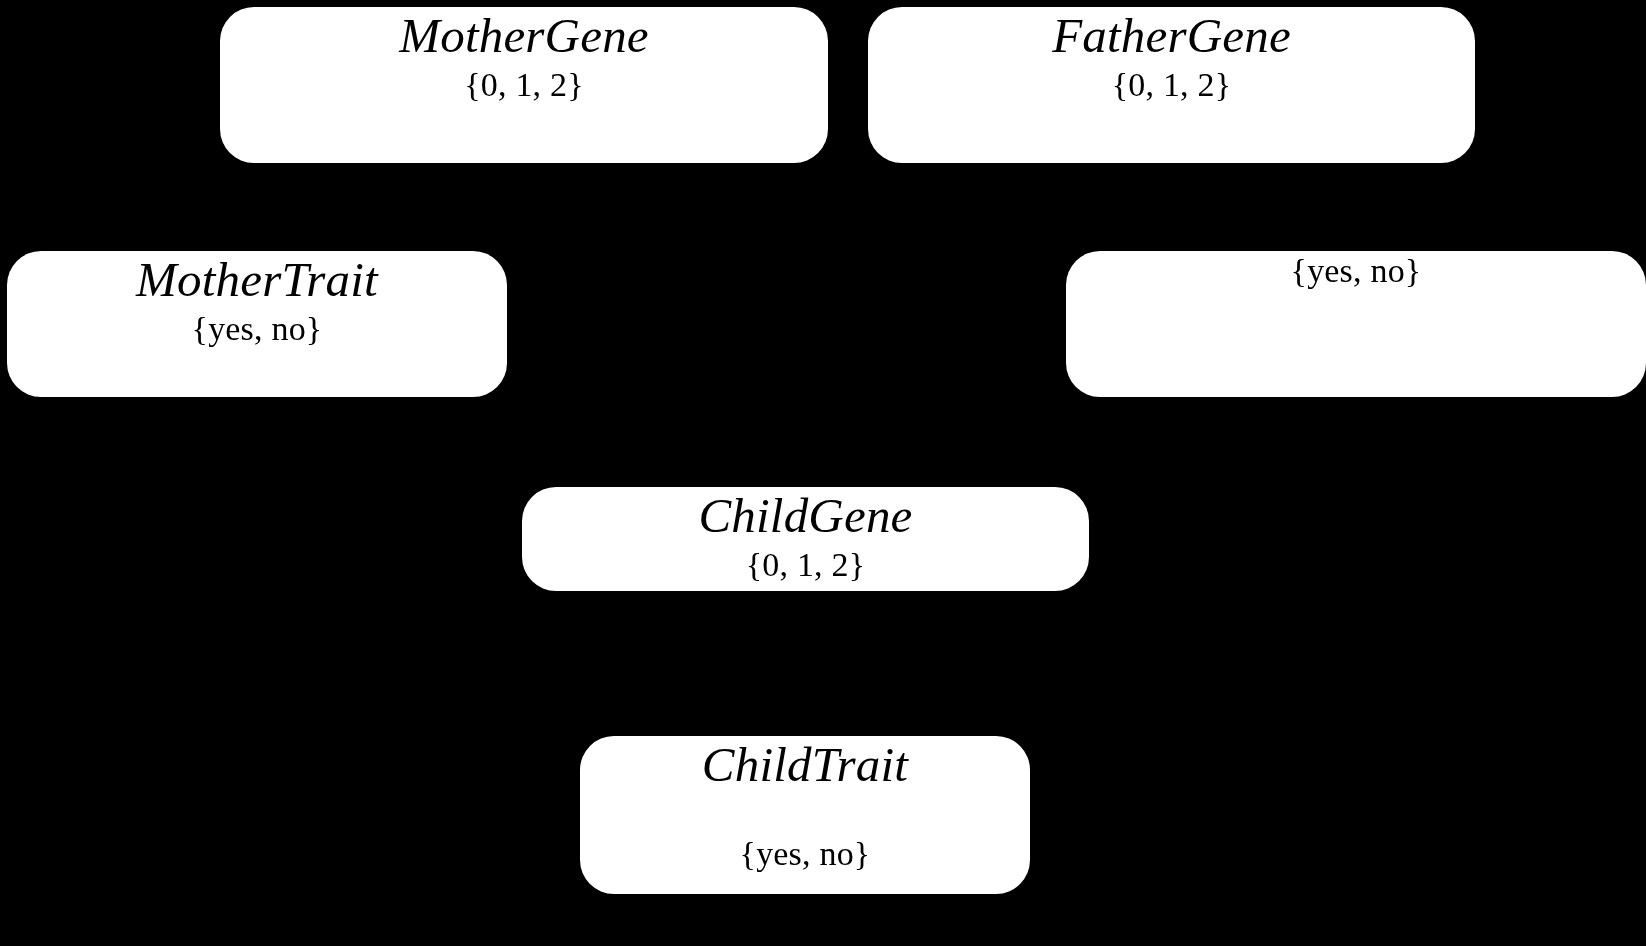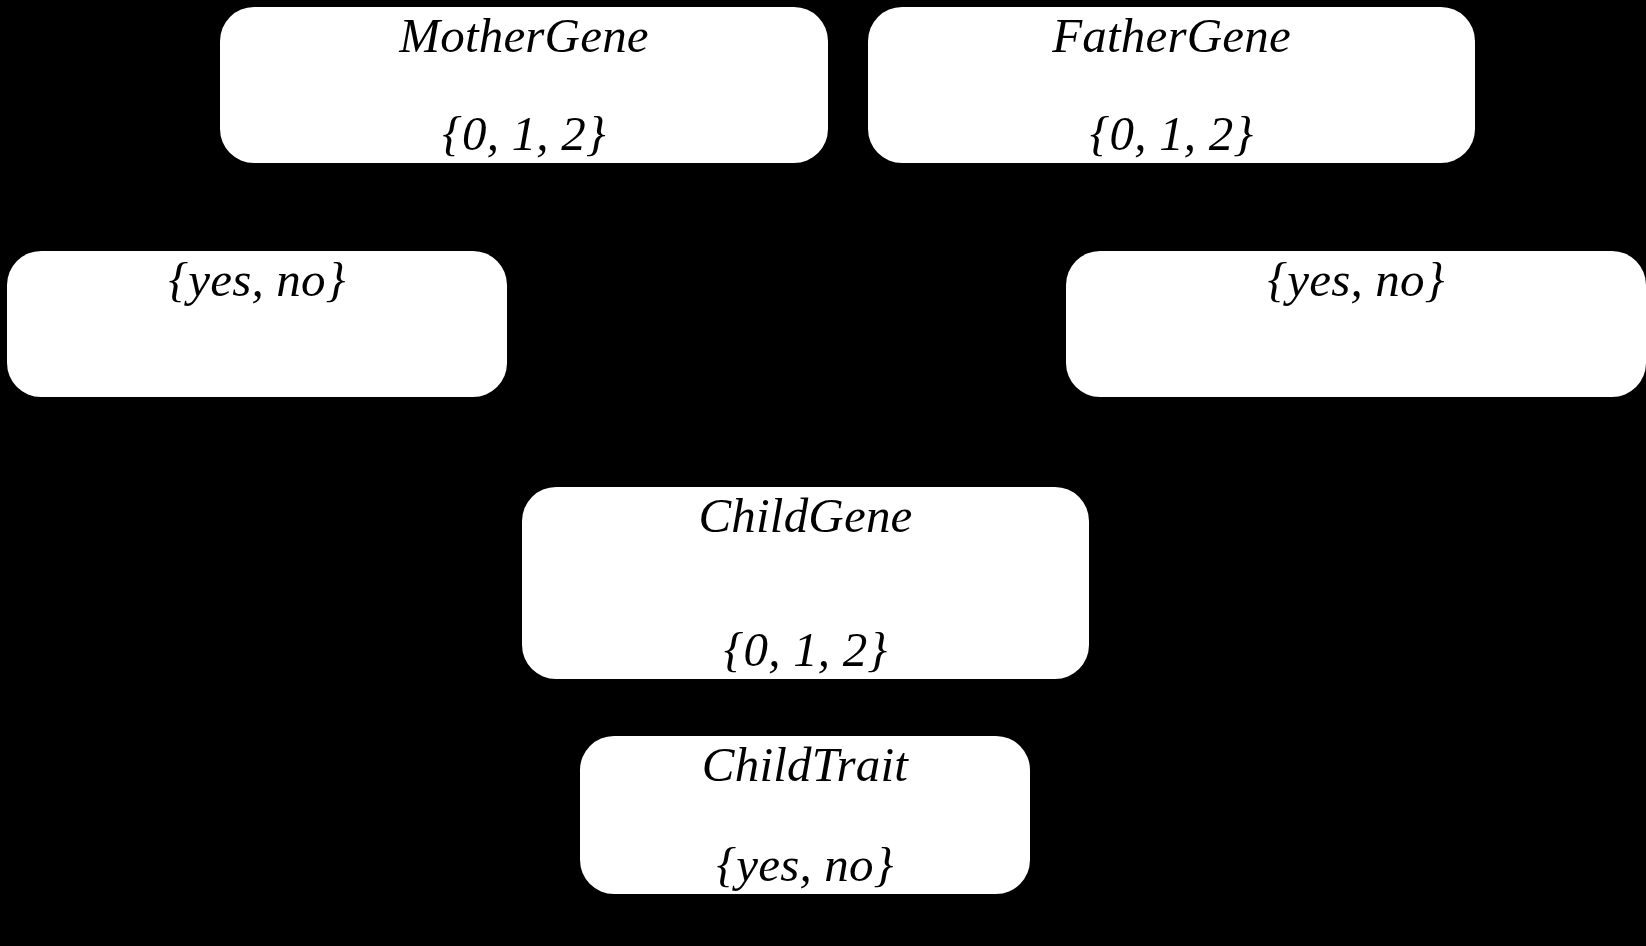--- a/index.html
+++ b/index.html
@@ -25,45 +25,44 @@
     pointer-events: none;
   }
   .node {
     position: absolute;
     box-sizing: border-box;
     background: #ffffff;
     border-radius: 34px;
     display: flex;
     flex-direction: column;
     align-items: center;
-    justify-content: space-between;
+    justify-content: flex-start;
     color: #000000;
     text-align: center;
     line-height: 1.18;
     overflow: hidden;
   }
   .node .title {
     font-style: italic;
     font-size: 49px;
     letter-spacing: 0.2px;
     white-space: nowrap;
   }
   .node .domain {
-    font-style: italic;
-    font-size: 49px;
+    font-size: 34px;
     letter-spacing: 0.2px;
     white-space: nowrap;
   }
 
   
   #node-mother-gene  { left: 220px;  top: 7px;   width: 608px; height: 156px; }
   #node-father-gene  { left: 868px;  top: 7px;   width: 607px; height: 156px; }
   #node-mother-trait { left: 7px;    top: 251px; width: 500px; height: 146px; }
   #node-father-trait { left: 1066px; top: 251px; width: 580px; height: 146px; }
-  #node-child-gene   { left: 522px;  top: 487px; width: 567px; height: 192px; }
+  #node-child-gene   { left: 522px;  top: 487px; width: 567px; height: 104px; }
   #node-child-trait  { left: 580px;  top: 736px; width: 450px; height: 158px; gap: 40px; }
 </style>
 </head>
 <body>
 
 <div id="canvas">
 
   <svg class="edge-layer" viewBox="0 0 1646 946" xmlns="http://www.w3.org/2000/svg">
     <g stroke="#000000" stroke-width="3" fill="none">
       <path d="M 300 163 L 230 251"></path>
@@ -78,20 +77,21 @@
     <div class="title">MotherGene</div>
     <div class="domain">{0, 1, 2}</div>
   </div>
 
   <div class="node" id="node-father-gene">
     <div class="title">FatherGene</div>
     <div class="domain">{0, 1, 2}</div>
   </div>
 
   <div class="node" id="node-mother-trait">
+    <div class="title">MotherTrait</div>
     <div class="domain">{yes, no}</div>
   </div>
 
   <div class="node" id="node-father-trait">
     <div class="domain">{yes, no}</div>
   </div>
 
   <div class="node" id="node-child-gene">
     <div class="title">ChildGene</div>
     <div class="domain">{0, 1, 2}</div>

